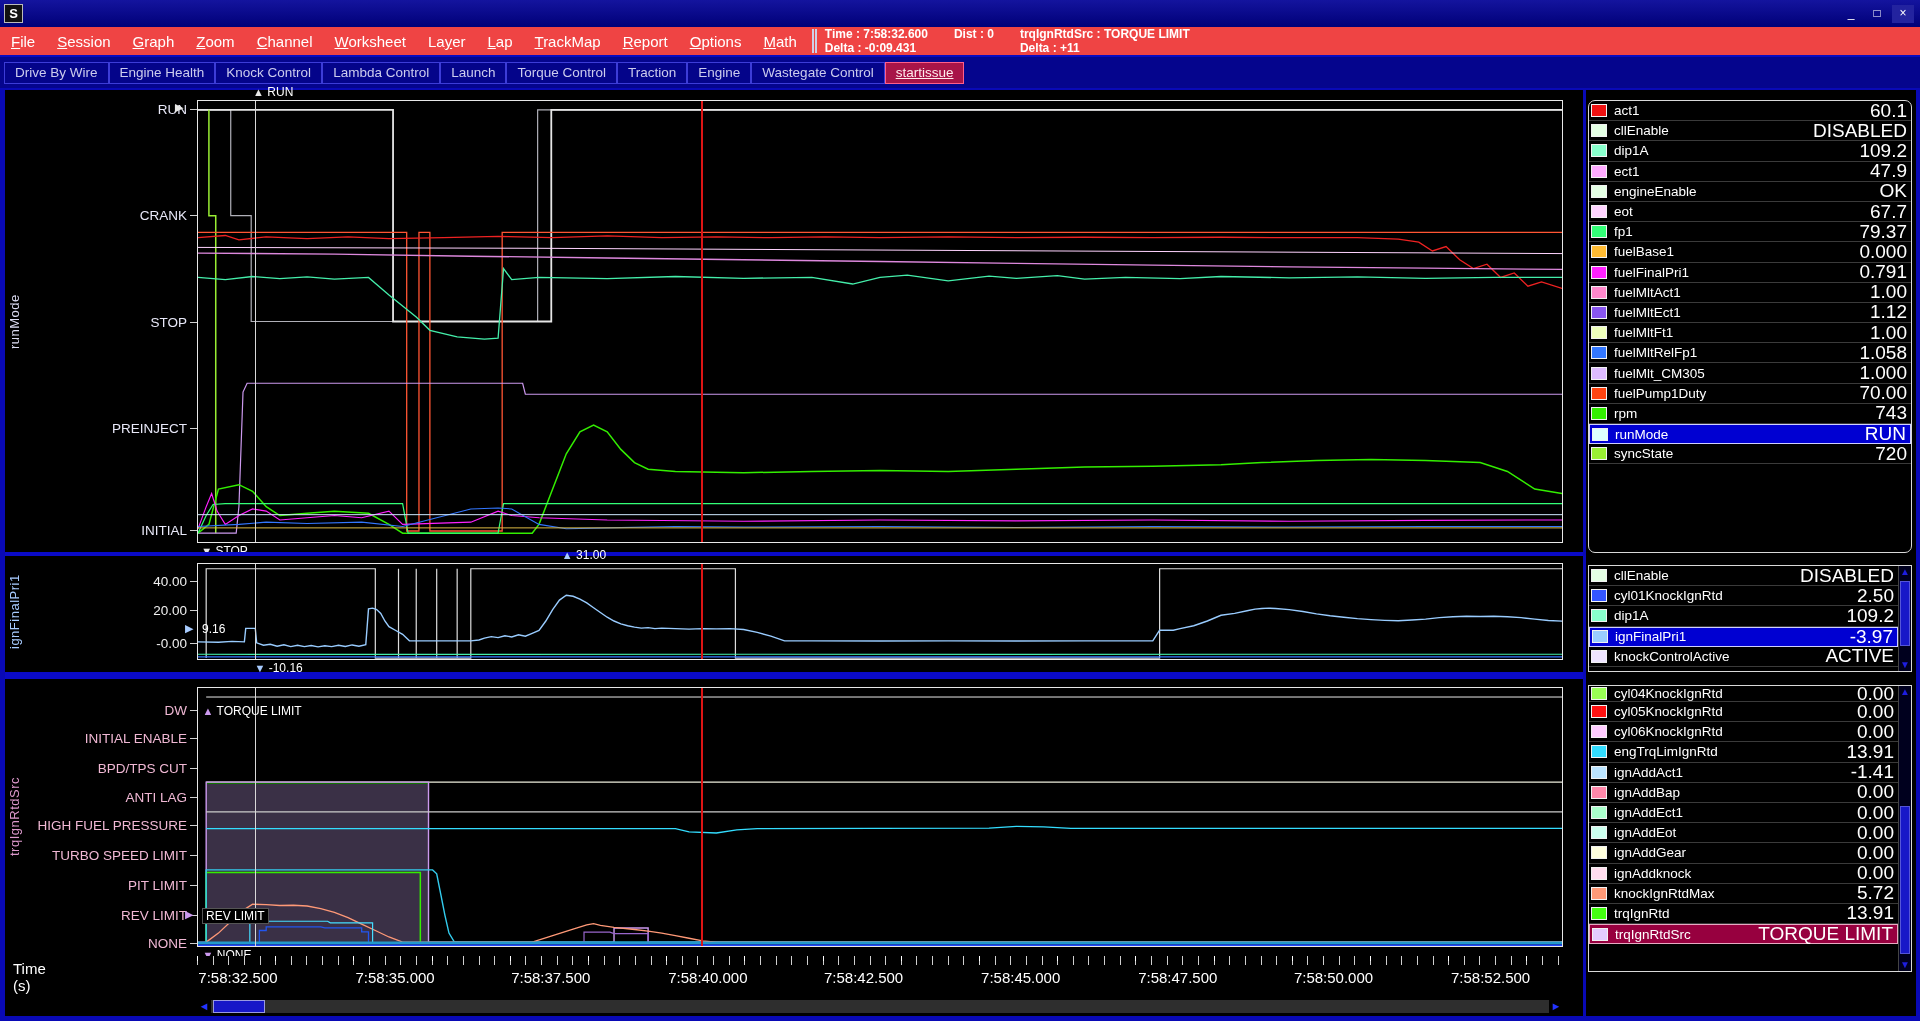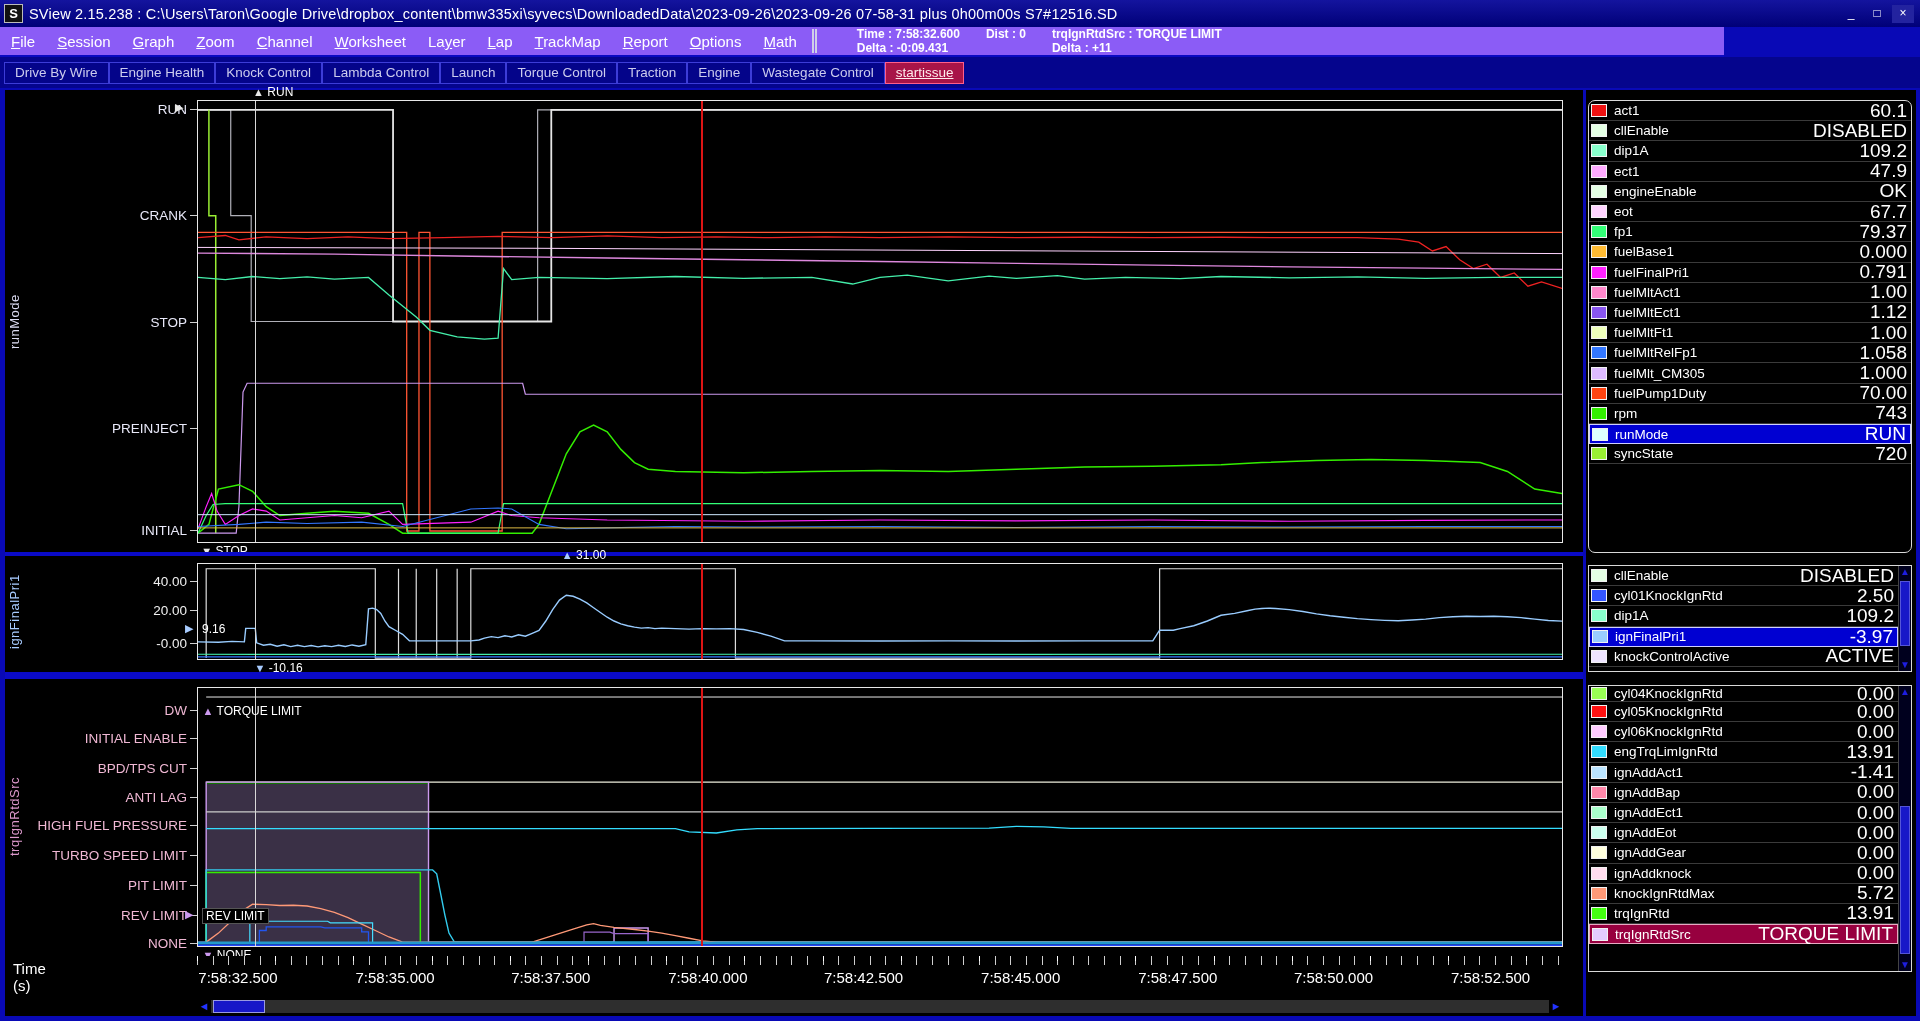--- a/index.html
+++ b/index.html
@@ -11,27 +11,27 @@
   .titlebar { position:absolute; left:0; top:0; width:1920px; height:27px;
     background:linear-gradient(#14149e,#000078); color:#fff; display:flex; align-items:center; }
   .app-icon { width:19px; height:19px; margin:0 6px 0 4px; background:#111; border:1px solid #bbb;
     color:#fff; font-weight:bold; font-size:13px; display:flex; align-items:center; justify-content:center; }
   .title-text { font-size:14.5px; letter-spacing:0.2px; white-space:nowrap; }
   .win-buttons { margin-left:auto; display:flex; gap:4px; padding-right:6px; }
   .win-btn { width:22px; height:18px; color:#fff; font-size:12px; text-align:center; line-height:17px; }
   .win-btn.close { background:#23239f; }
 
   
-  .menubar { position:absolute; left:0; top:27px; width:1724px; height:30px;
-    background:#8b5cf6; border-bottom:2px solid #0a0ac2; color:#fff; display:flex; align-items:center; }
+  .menubar { position:absolute; left:0; top:27px; width:1920px; height:30px;
+    background:#ef4444; border-bottom:2px solid #0a0ac2; color:#fff; display:flex; align-items:center; }
   .menu-item { font-size:15px; padding:4px 11px; cursor:default; white-space:nowrap; }
   .menu-item u { text-decoration:underline; }
   .menu-sep { width:5px; height:24px; border-left:2px solid #cfcfe8; border-right:2px solid #cfcfe8; margin:0 8px 0 4px; }
   .info-grid { display:grid; grid-template-columns:auto auto auto; column-gap:26px; row-gap:0;
-    font-size:12px; font-weight:bold; line-height:14px;margin-left:32px; }
+    font-size:12px; font-weight:bold; line-height:14px; }
   .info-cell { white-space:nowrap; }
 
   
   .tabbar { position:absolute; left:0; top:57px; width:1920px; height:31px; background:#05058d;
     display:flex; align-items:center; padding-left:4px; }
   .tab { font-size:13.5px; color:#ccccee; border:1px solid #3c3cd8; padding:2px 10px 3px 10px;
     margin-right:0px; background:#04048a; white-space:nowrap; }
   .tab.active { background:#a81448; border-color:#ff5f8a; color:#ffecec; text-decoration:underline; }
 
   
@@ -82,21 +82,20 @@
     text-align:center; line-height:12px; }
   .vs-thumb { position:absolute; left:1px; width:10px; background:#1717c8; border:1px solid #5555d8; }
   .noscroll .chanrows { right:0; }
 </style>
 </head>
 <body>
 
 <div id="app">
   <div class="titlebar">
     <span class="app-icon">S</span>
-    <span class="title-text">SView 2.15.238  :  C:\Users\Taron\Google Drive\dropbox_content\bmw335xi\syvecs\DownloadedData\2023-09-26\2023-09-26 07-58-31 plus 0h00m00s S7#12516.SD</span>
     <span class="win-buttons">
       <span class="win-btn">_</span>
       <span class="win-btn">□</span>
       <span class="win-btn close">×</span>
     </span>
   </div>
 
   <div class="menubar">
     <span id="menuItems" style="display: flex;">
         <span class="menu-item"><u>F</u>ile</span>

